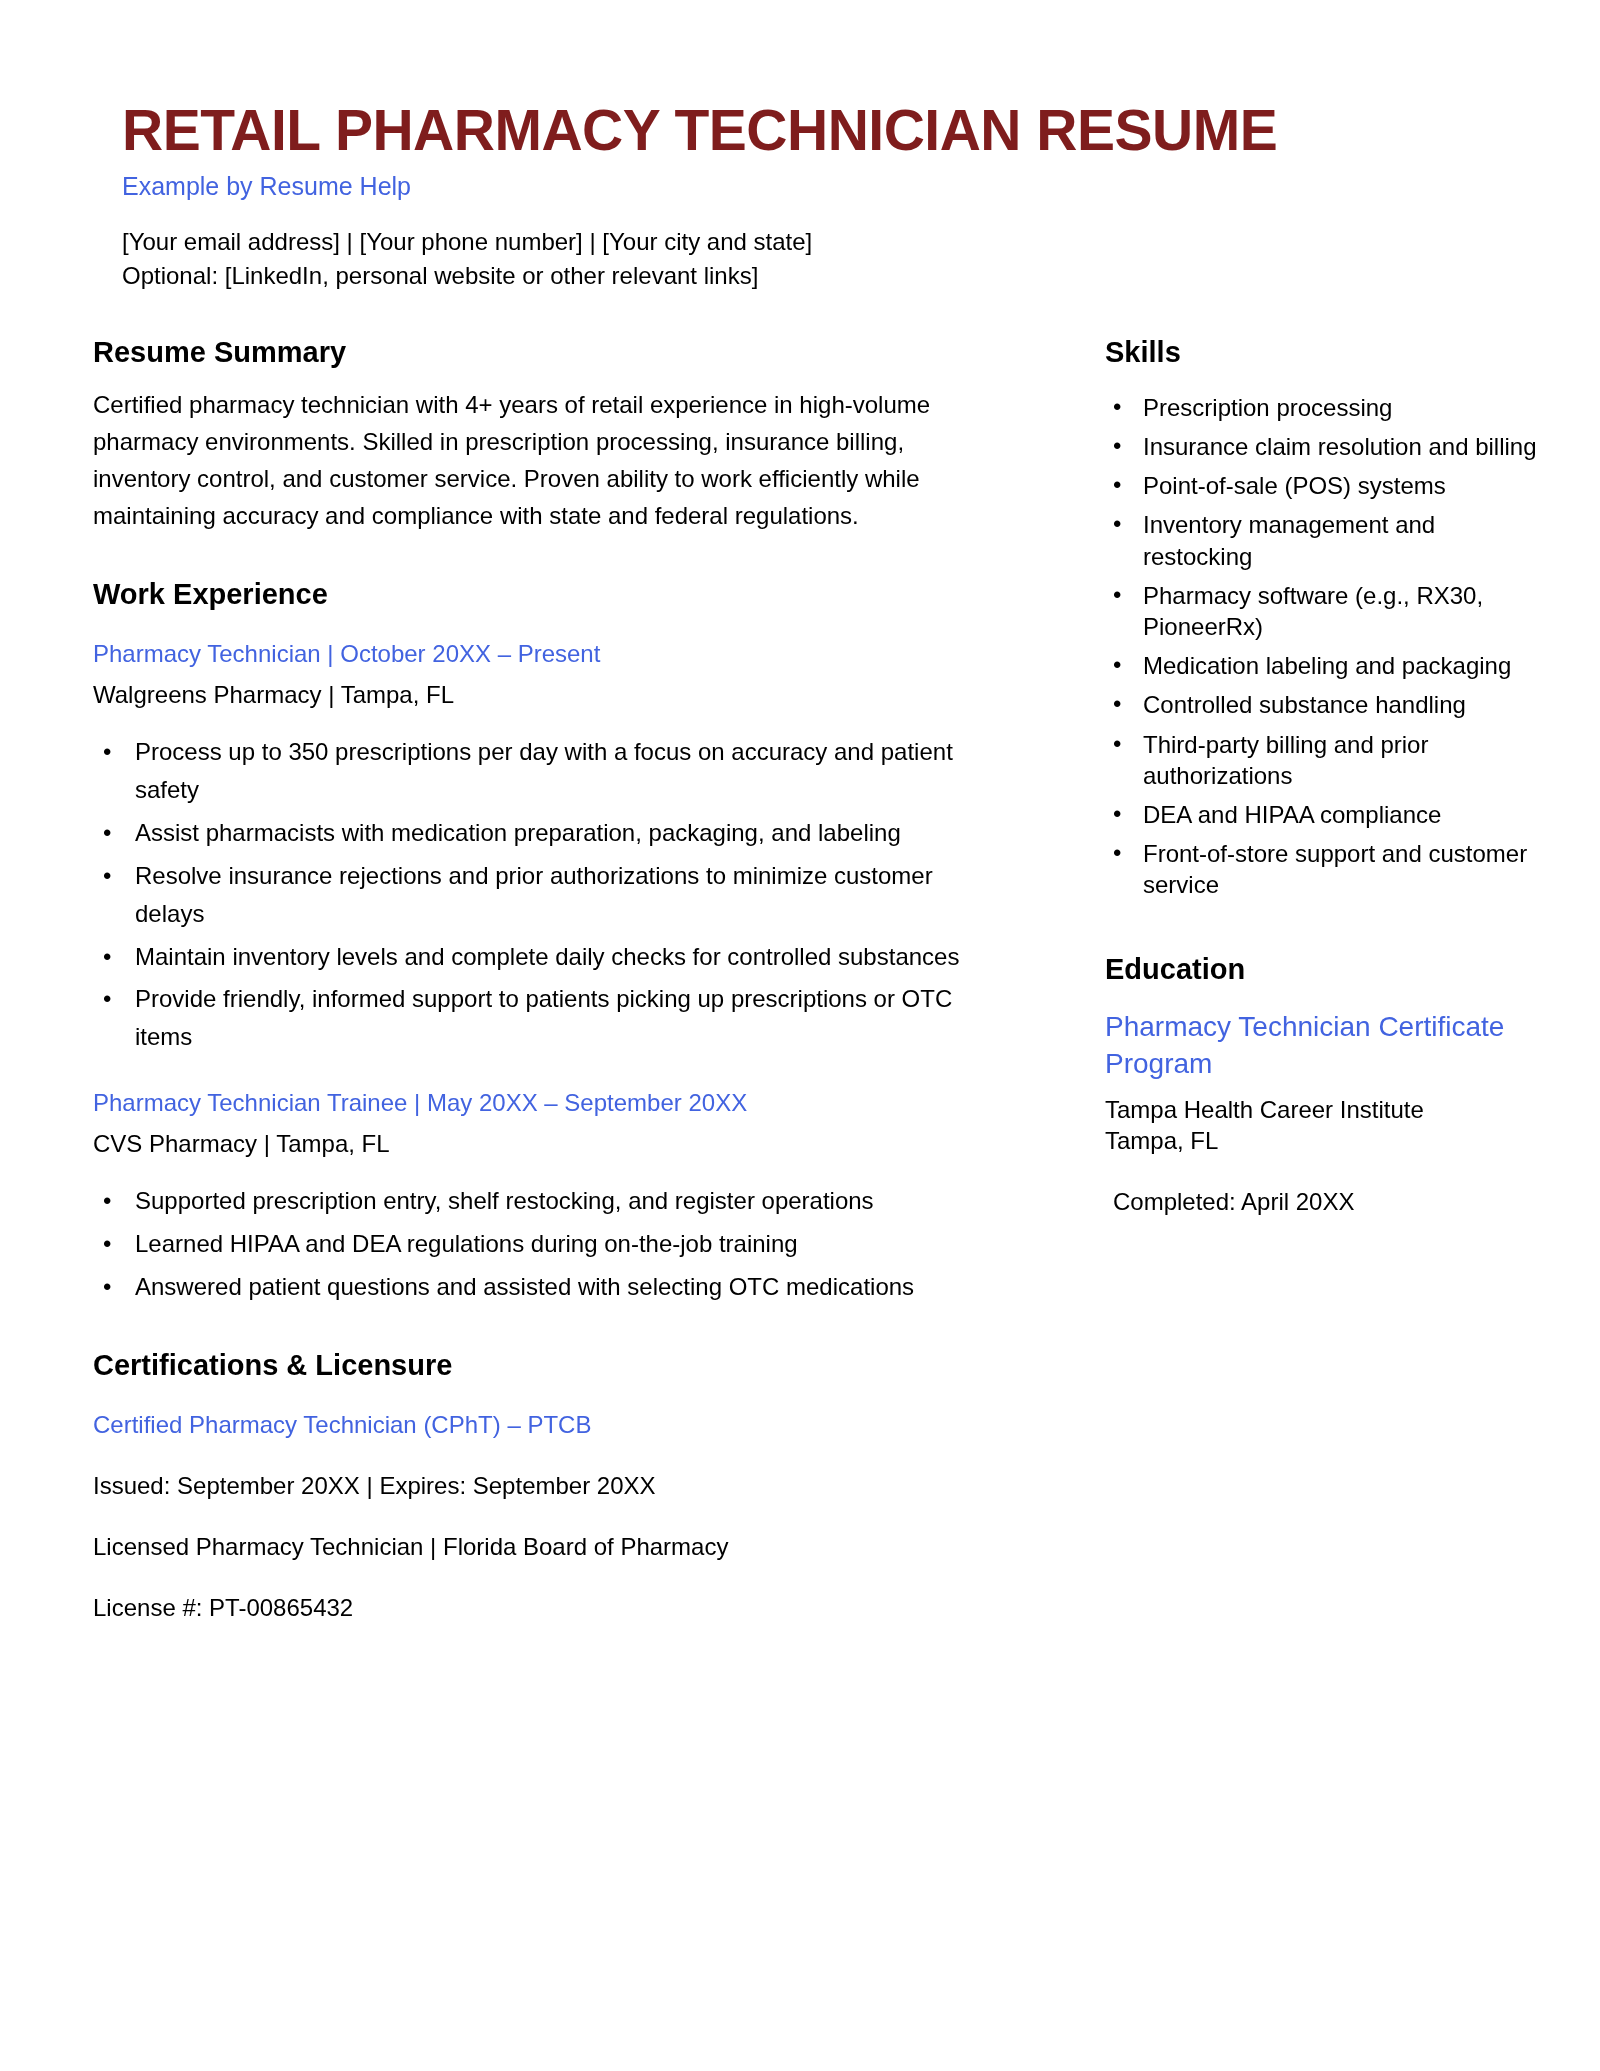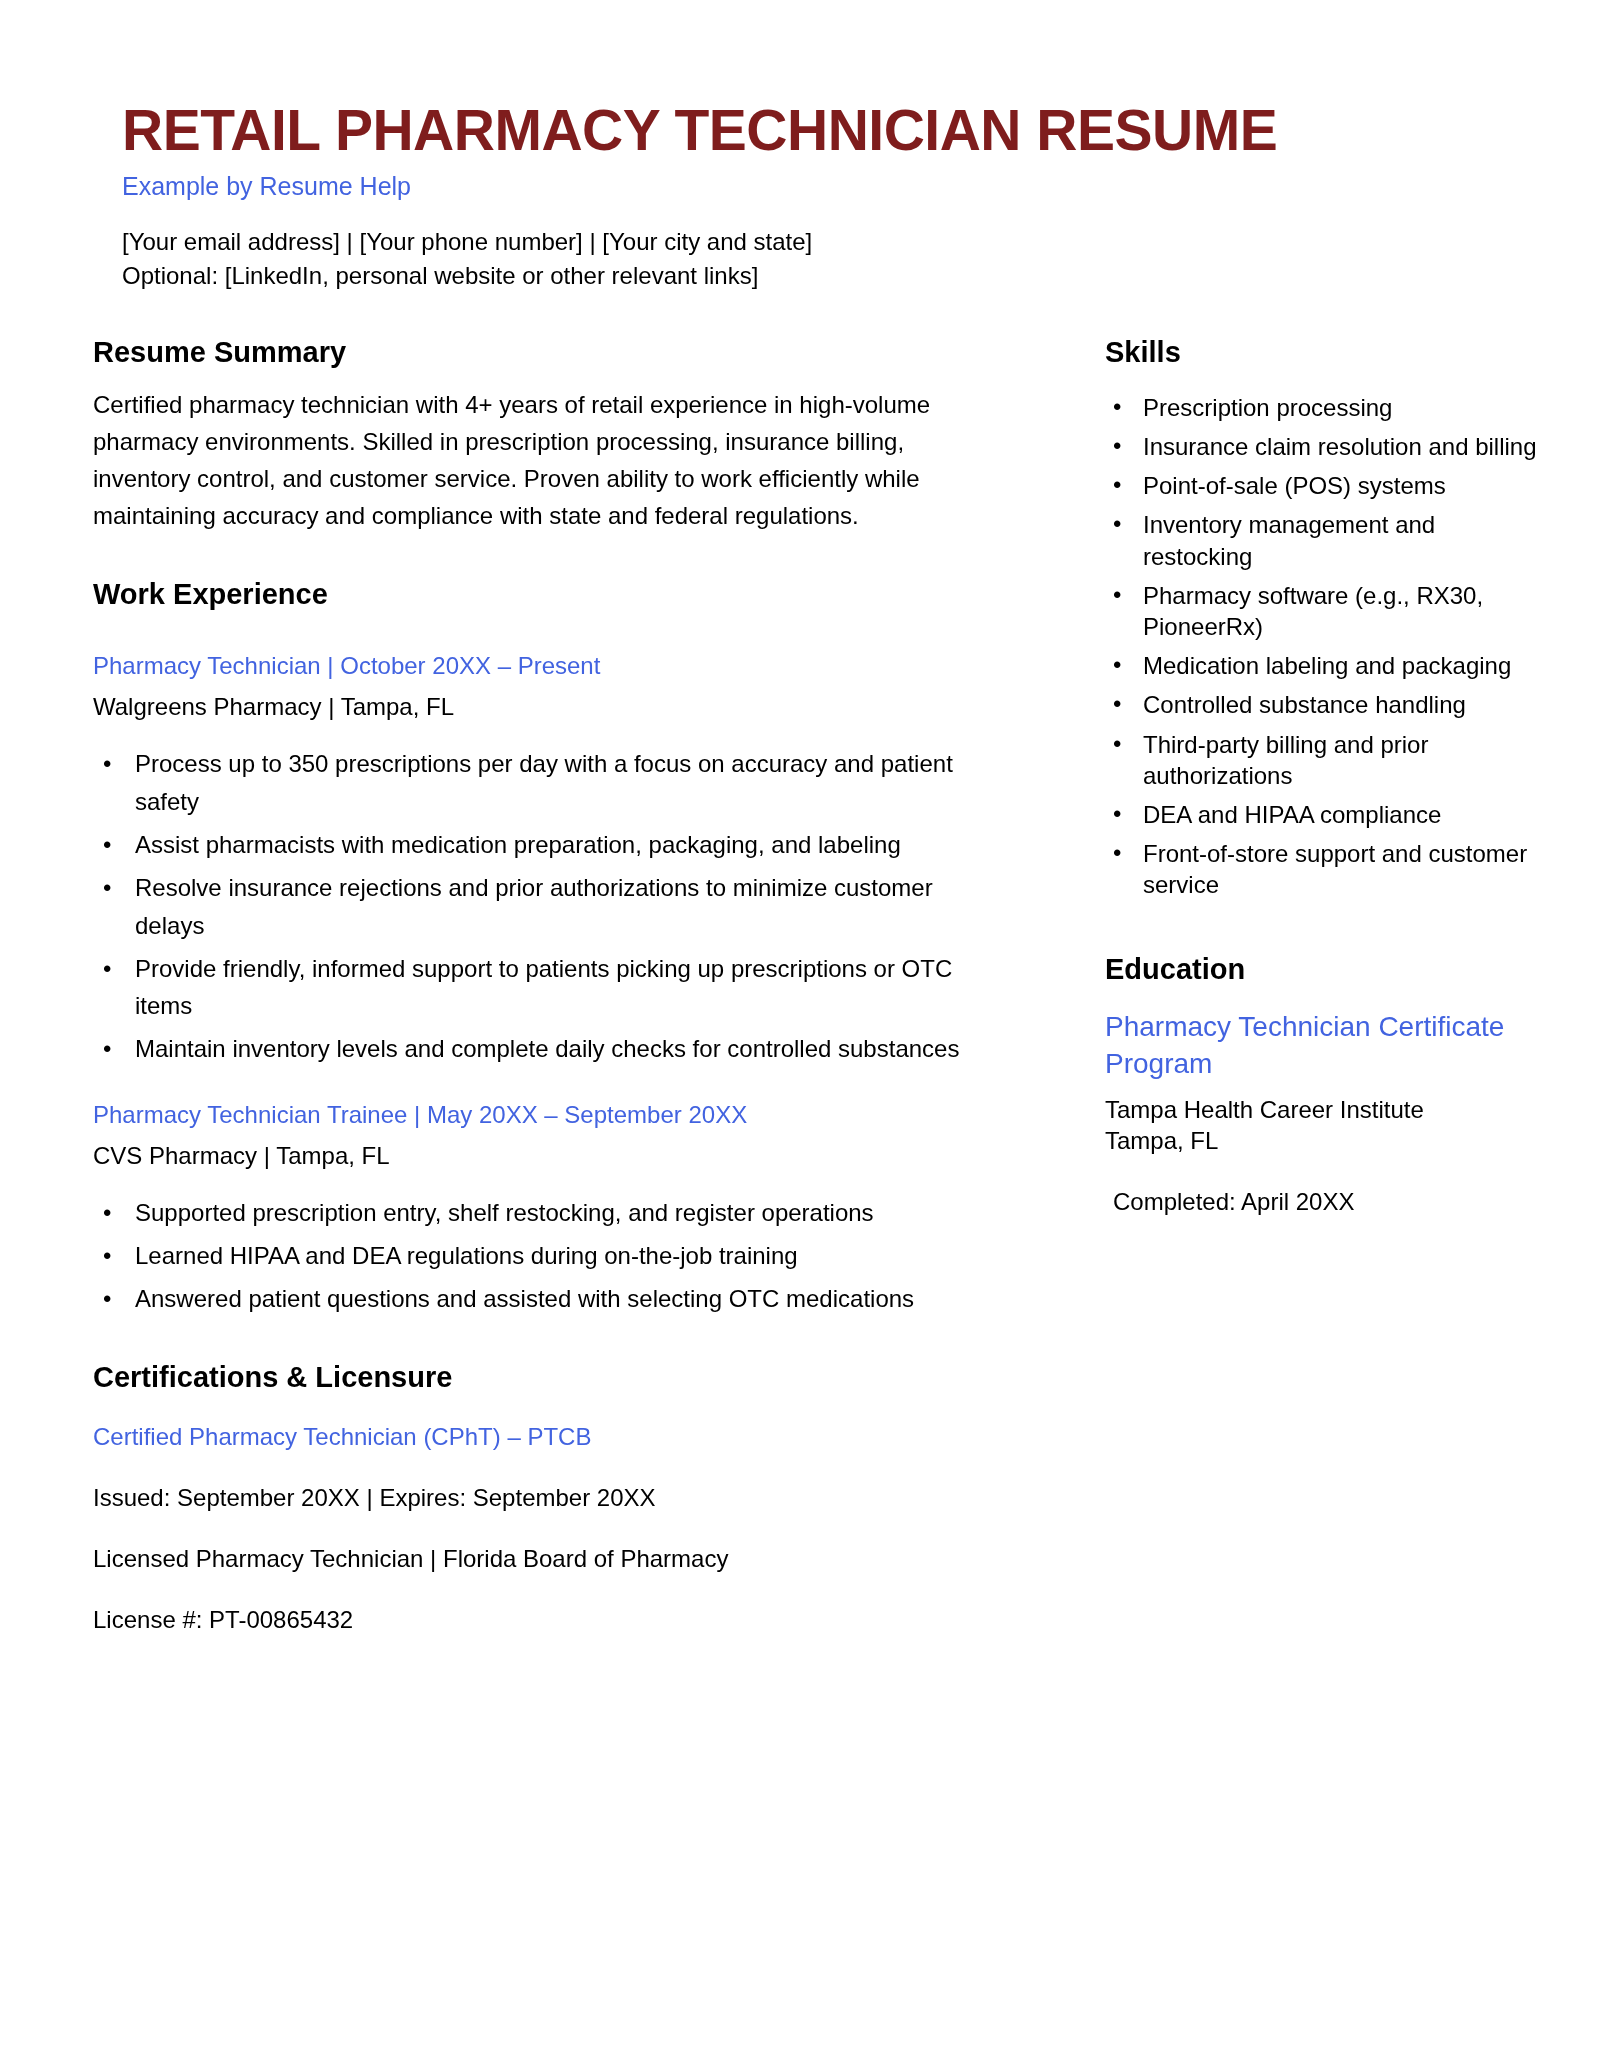--- a/index.html
+++ b/index.html
@@ -102,21 +102,21 @@
   .col-main h2.section-title.first { margin-top: 0; }
 
   .body-text {
     font-size: 24px;
     line-height: 1.55;
     margin: 0 0 10px 0;
     color: #000000;
   }
 
   .job { margin-top: 30px; }
-  .job.first { margin-top: 38px; }
+  .job.first { margin-top: 26px; }
   .job-title {
     font-size: 24px;
     color: #4263e0;
     line-height: 1.45;
     margin: 0 0 6px 0;
   }
   .job-company {
     font-size: 24px;
     color: #000000;
     line-height: 1.45;
@@ -225,22 +225,22 @@
 
       <h2 class="section-title">Work Experience</h2>
 
       <div class="job first">
         <div class="job-title">Pharmacy Technician | October 20XX – Present</div>
         <div class="job-company">Walgreens Pharmacy | Tampa, FL</div>
         <ul class="bullets">
           <li>Process up to 350 prescriptions per day with a focus on accuracy and patient safety</li>
           <li>Assist pharmacists with medication preparation, packaging, and labeling</li>
           <li>Resolve insurance rejections and prior authorizations to minimize customer delays</li>
+          <li>Maintain inventory levels and complete daily checks for controlled substances</li>
           <li>Provide friendly, informed support to patients picking up prescriptions or OTC items</li>
-          <li>Maintain inventory levels and complete daily checks for controlled substances</li>
         </ul>
       </div>
 
       <div class="job">
         <div class="job-title">Pharmacy Technician Trainee | May 20XX – September 20XX</div>
         <div class="job-company">CVS Pharmacy | Tampa, FL</div>
         <ul class="bullets">
           <li>Supported prescription entry, shelf restocking, and register operations</li>
           <li>Learned HIPAA and DEA regulations during on-the-job training</li>
           <li>Answered patient questions and assisted with selecting OTC medications</li>

